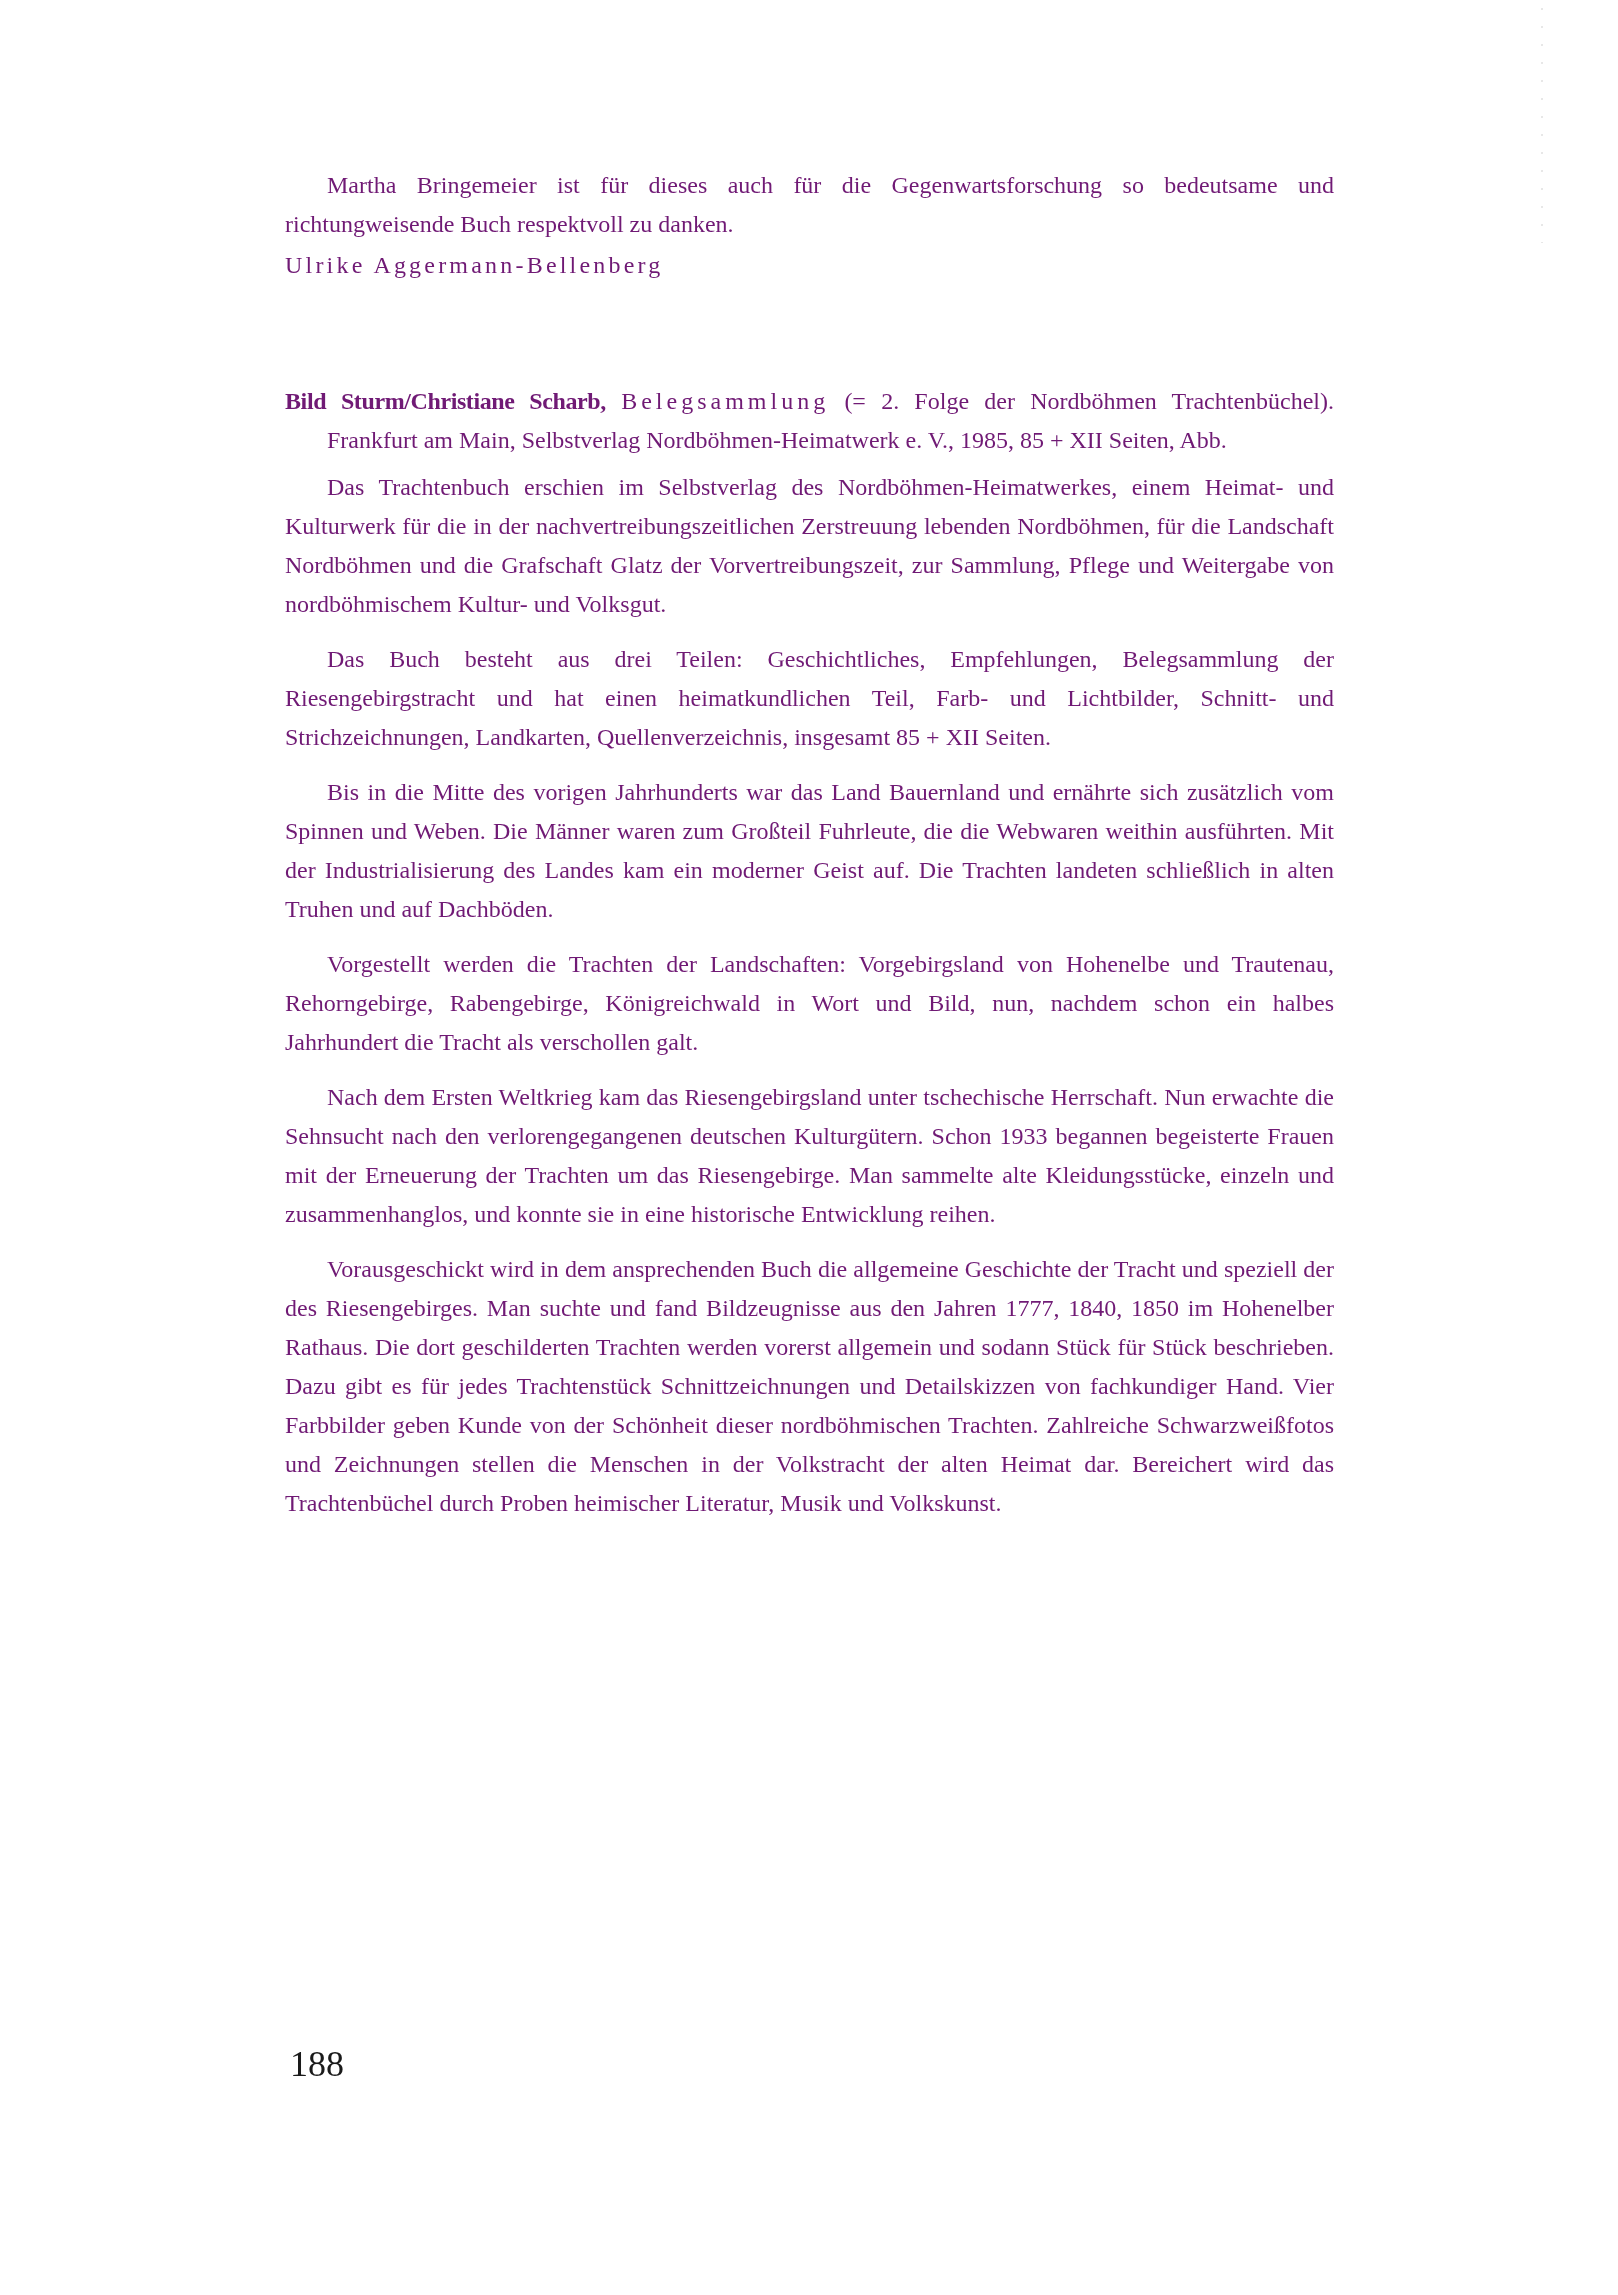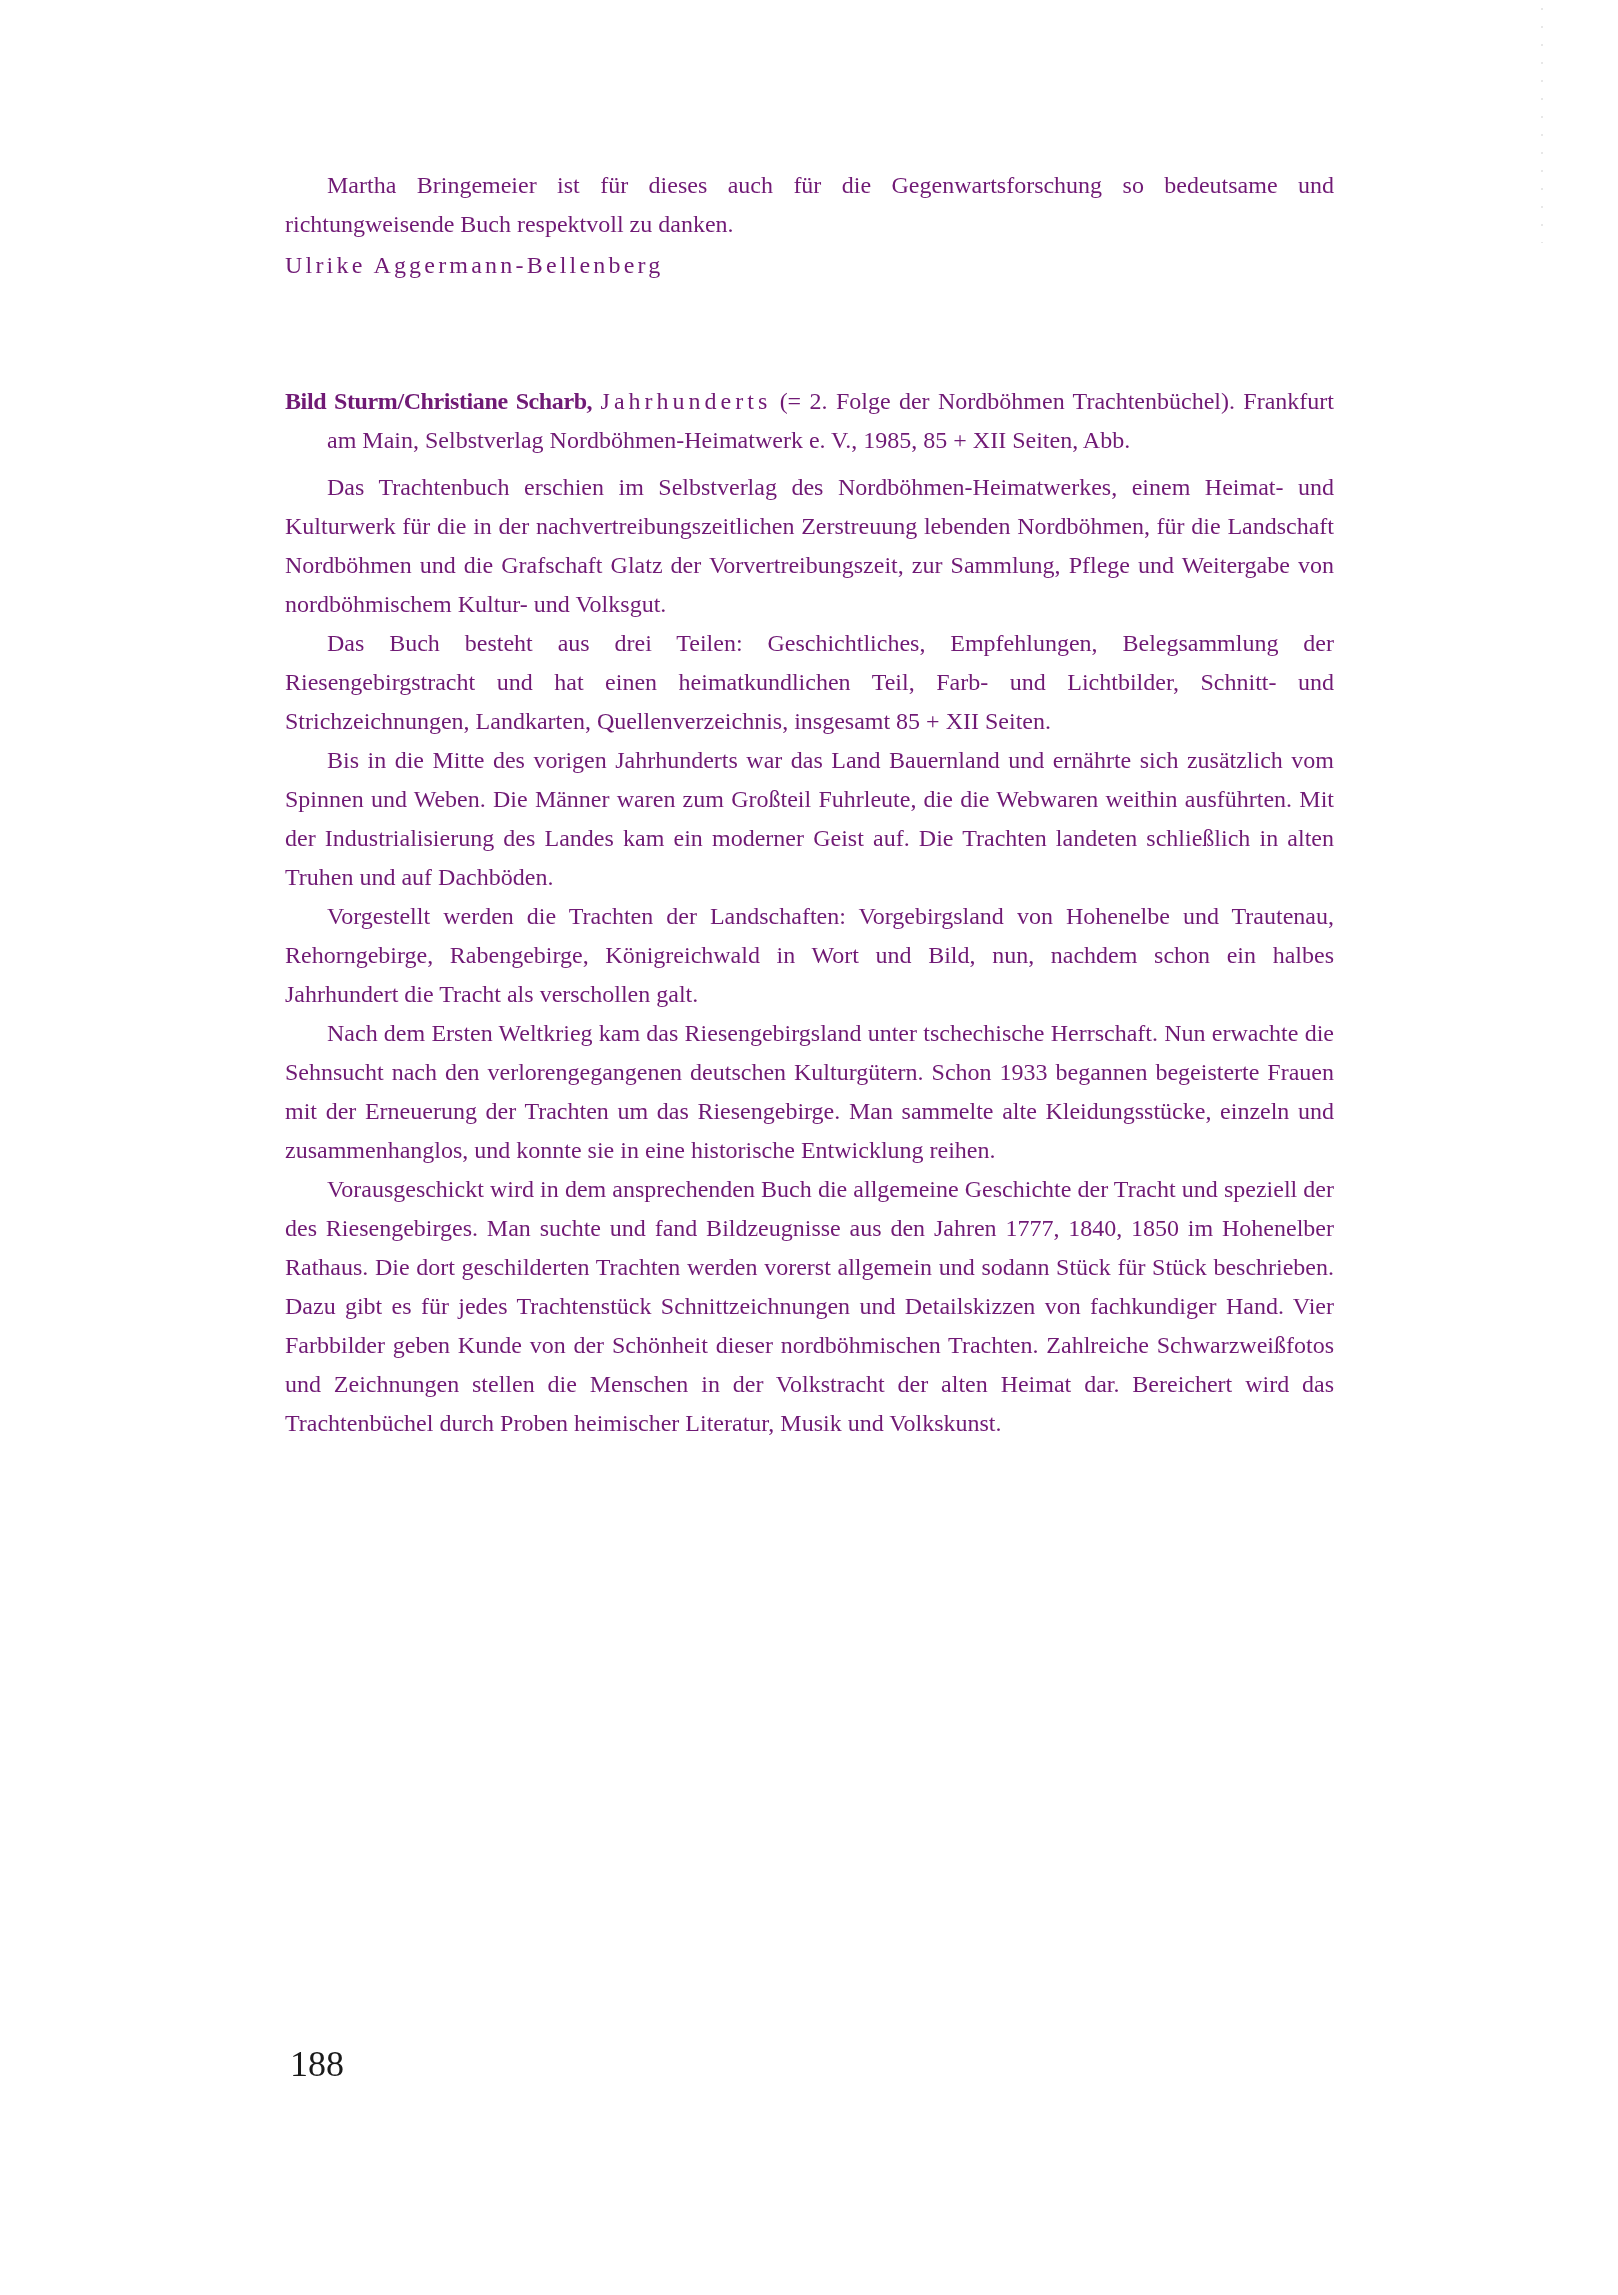--- a/index.html
+++ b/index.html
@@ -8,36 +8,36 @@
       position: absolute; left: 285px; top: 166px; width: 1049px;
       font-family: "Liberation Serif", "DejaVu Serif", serif;
       font-size: 24px; line-height: 39px; color: #701a75;
     }
     p { margin: 0; text-align: justify; }
     .indent { text-indent: 42px; }
     .sig { text-align: left; letter-spacing: 3.2px; margin-top: 1.6px; }
     .review-head { margin-top: 97px; padding-left: 42px; text-indent: -42px; text-align: justify; }
     .review-head b { letter-spacing: -0.4px; }
     .spaced { letter-spacing: 4px; }
-    .para { }
+    .para { margin-top: 16px; }
     .head-gap { margin-top: 8px; }
     .page-number { position: absolute; left: 290px; top: 2043px; font-family: "Liberation Serif", "DejaVu Serif", serif; font-size: 36px; color: #1a1a1a; text-align: right; }
     .scan-noise { position: absolute; left: 1541px; top: 8px; width: 1.6px; height: 235px;
       background: repeating-linear-gradient(to bottom, #d8d8d8 0 1.6px, transparent 1.6px 18px); opacity: 0.6; }
   </style>
 </head>
 <body>
 
 <div class="scan-noise"></div>
 
 <div class="page">
   <p class="indent">Martha Bringemeier ist für dieses auch für die Gegenwartsforschung so bedeutsame und richtungweisende Buch respektvoll zu danken.</p>
   <p class="sig">Ulrike Aggermann-Bellenberg</p>
 
-  <p class="review-head"><b>Bild Sturm/Christiane Scharb,</b> <span class="spaced">Jahrhunderts</span> <span>(= 2. Folge der Nordböhmen Trachtenbüchel). Frankfurt am Main, Selbstverlag Nordböhmen-Heimatwerk e. V., 1985, 85 + XII Seiten, Abb.</span></p>
+  <p class="review-head"><b>Bild Sturm/Christiane Scharb,</b> <span class="spaced">Belegsammlung</span> <span>(= 2. Folge der Nordböhmen Trachtenbüchel). Frankfurt am Main, Selbstverlag Nordböhmen-Heimatwerk e. V., 1985, 85 + XII Seiten, Abb.</span></p>
 
   <p class="indent head-gap">Das Trachtenbuch erschien im Selbstverlag des Nordböhmen-Heimatwerkes, einem Heimat- und Kulturwerk für die in der nachvertreibungszeitlichen Zerstreuung lebenden Nordböhmen, für die Landschaft Nordböhmen und die Grafschaft Glatz der Vorvertreibungszeit, zur Sammlung, Pflege und Weitergabe von nordböhmischem Kultur- und Volksgut.</p>
   <p class="indent para">Das Buch besteht aus drei Teilen: Geschichtliches, Empfehlungen, Belegsammlung der Riesengebirgstracht und hat einen heimatkundlichen Teil, Farb- und Lichtbilder, Schnitt- und Strichzeichnungen, Landkarten, Quellenverzeichnis, insgesamt 85 + XII Seiten.</p>
   <p class="indent para">Bis in die Mitte des vorigen Jahrhunderts war das Land Bauernland und ernährte sich zusätzlich vom Spinnen und Weben. Die Männer waren zum Großteil Fuhrleute, die die Webwaren weithin ausführten. Mit der Industrialisierung des Landes kam ein moderner Geist auf. Die Trachten landeten schließlich in alten Truhen und auf Dachböden.</p>
   <p class="indent para">Vorgestellt werden die Trachten der Landschaften: Vorgebirgsland von Hohenelbe und Trautenau, Rehorngebirge, Rabengebirge, Königreichwald in Wort und Bild, nun, nachdem schon ein halbes Jahrhundert die Tracht als verschollen galt.</p>
   <p class="indent para">Nach dem Ersten Weltkrieg kam das Riesengebirgsland unter tschechische Herrschaft. Nun erwachte die Sehnsucht nach den verlorengegangenen deutschen Kulturgütern. Schon 1933 begannen begeisterte Frauen mit der Erneuerung der Trachten um das Riesengebirge. Man sammelte alte Kleidungsstücke, einzeln und zusammenhanglos, und konnte sie in eine historische Entwicklung reihen.</p>
   <p class="indent para">Vorausgeschickt wird in dem ansprechenden Buch die allgemeine Geschichte der Tracht und speziell der des Riesengebirges. Man suchte und fand Bildzeugnisse aus den Jahren 1777, 1840, 1850 im Hohenelber Rathaus. Die dort geschilderten Trachten werden vorerst allgemein und sodann Stück für Stück beschrieben. Dazu gibt es für jedes Trachtenstück Schnittzeichnungen und Detailskizzen von fachkundiger Hand. Vier Farbbilder geben Kunde von der Schönheit dieser nordböhmischen Trachten. Zahlreiche Schwarzweißfotos und Zeichnungen stellen die Menschen in der Volkstracht der alten Heimat dar. Bereichert wird das Trachtenbüchel durch Proben heimischer Literatur, Musik und Volkskunst.</p>
 </div>
 
 <div class="page-number">188</div>

